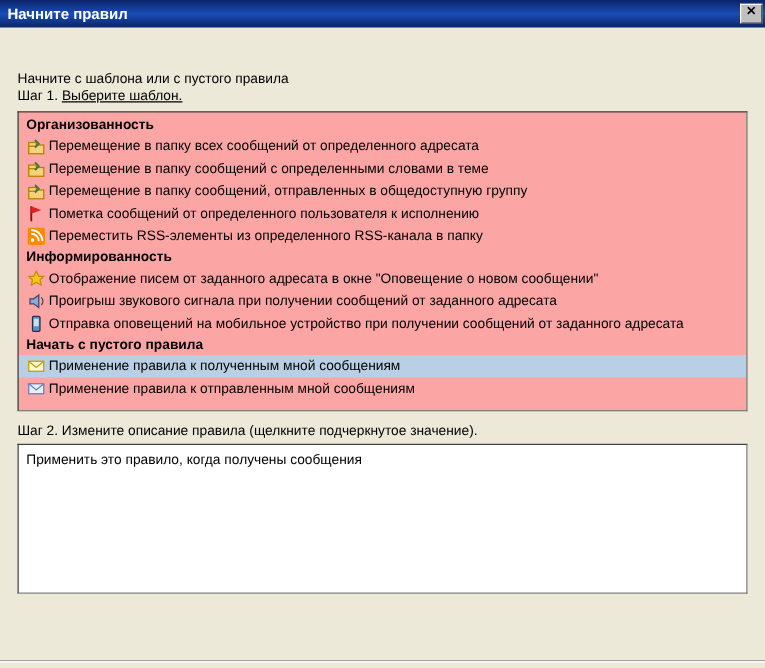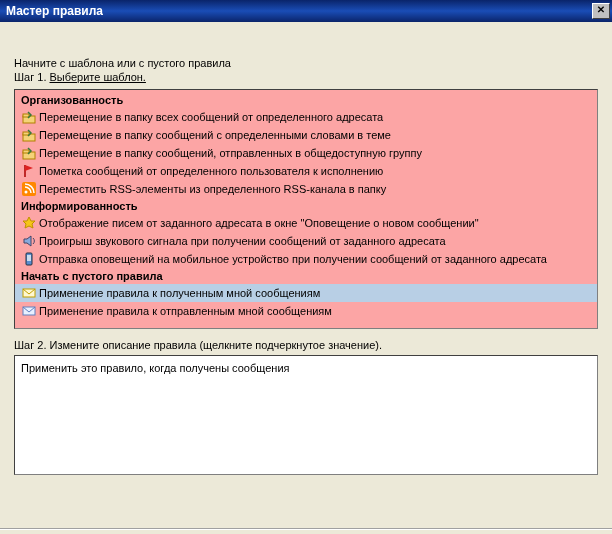--- a/index.html
+++ b/index.html
@@ -110,21 +110,21 @@
   }
   .btn.default {
     border: 4px solid #d946ef;
     font-weight: bold;
   }
 </style>
 </head>
 <body>
 
 <div class="titlebar">
-  <span class="title">Мастер правила</span>
+  <span class="title">Начните правил</span>
   <div class="close-btn">✕</div>
 </div>
 
 <div class="content">
   <div class="intro">Начните с шаблона или с пустого правила</div>
   <div class="step">
     <span>Шаг 1. </span><span class="underline">Выберите шаблон.</span>
   </div>
 
   <div class="listbox">

